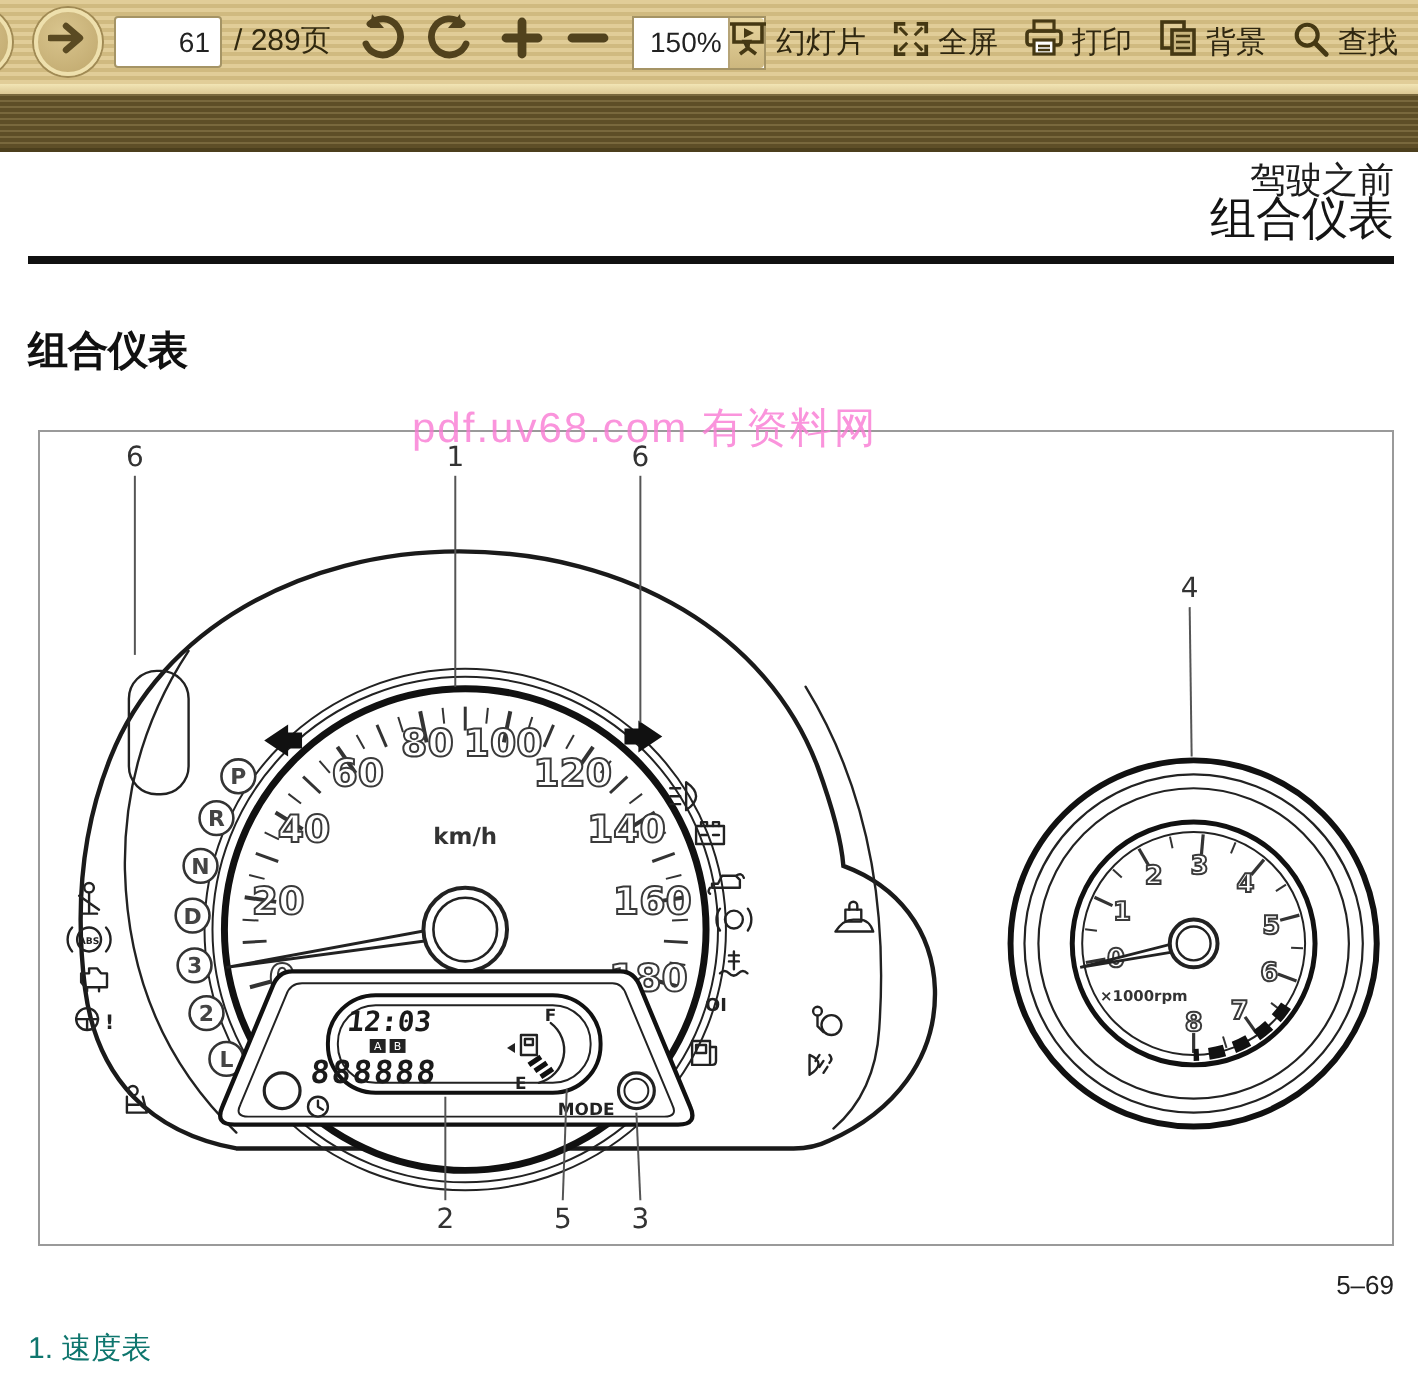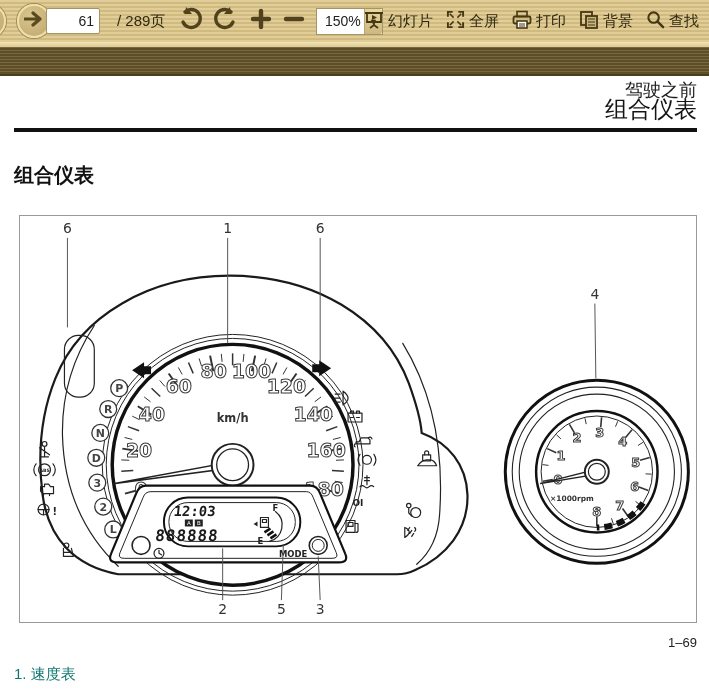--- a/index.html
+++ b/index.html
@@ -12,21 +12,21 @@
   .toolbar-edge { position:absolute; left:0; top:42px; width:709px; height:5px;
     background:linear-gradient(180deg,#f2e5b5,#dcc894); }
   .dark-band { position:absolute; left:0; top:47px; width:709px; height:29px;
     background:repeating-linear-gradient(180deg,#79683d 0 1px,#5e4e27 1px 3px);
     border-bottom:2px solid #4c3f1d; }
 
   .circle-btn { position:absolute; width:34px; height:34px; border-radius:50%;
     background:radial-gradient(circle at 40% 35%,#d9c58e,#bfa76c);
     border:2px solid #eee0ad; box-shadow:0 0 0 1px #a08a54; display:flex;
     align-items:center; justify-content:center; }
-  .page-input { position:absolute; left:46px; top:8px; width:54px; height:26px;
+  .page-input { position:absolute; left:57px; top:8px; width:54px; height:26px;
     border:1px solid #a59465; border-radius:2px; background:#fff; color:#222;
     font-size:14px; text-align:right; padding-right:5px; }
   .toolbar-text { position:absolute; top:0; height:42px; line-height:42px;
     font-size:15px; color:#30280f; }
   .tb-icon { position:absolute; top:6px; width:30px; height:30px; display:flex;
     align-items:center; justify-content:center; cursor:pointer; }
   .zoom-select { position:absolute; left:316px; top:8px; width:67px; height:27px;
     background:#fff; border:1px solid #a59465; border-radius:0; display:flex; }
   .zoom-select .val { flex:1; font-size:14px; color:#222; line-height:25px; padding-left:8px; }
   .zoom-select .arrow { width:18px; border-left:1px solid #b6a477; border-radius:0 2px 2px 0;
@@ -420,15 +420,16 @@
         <text class="callout" x="208" y="17">1</text>
         <text class="callout" x="301" y="17">6</text>
         <text class="callout" x="577" y="83">4</text>
         <text class="callout" x="203" y="400">2</text>
         <text class="callout" x="262" y="400">5</text>
         <text class="callout" x="301" y="400">3</text>
       </g>
     </svg>
   </div>
 
-  <div class="page-number">1–69</div>
+  <div class="watermark">pdf.uv68.com 有资料网</div>
+  <div class="page-number">5–69</div>
   <div class="caption">1. 速度表</div>
 </div>
 
 </body></html>

